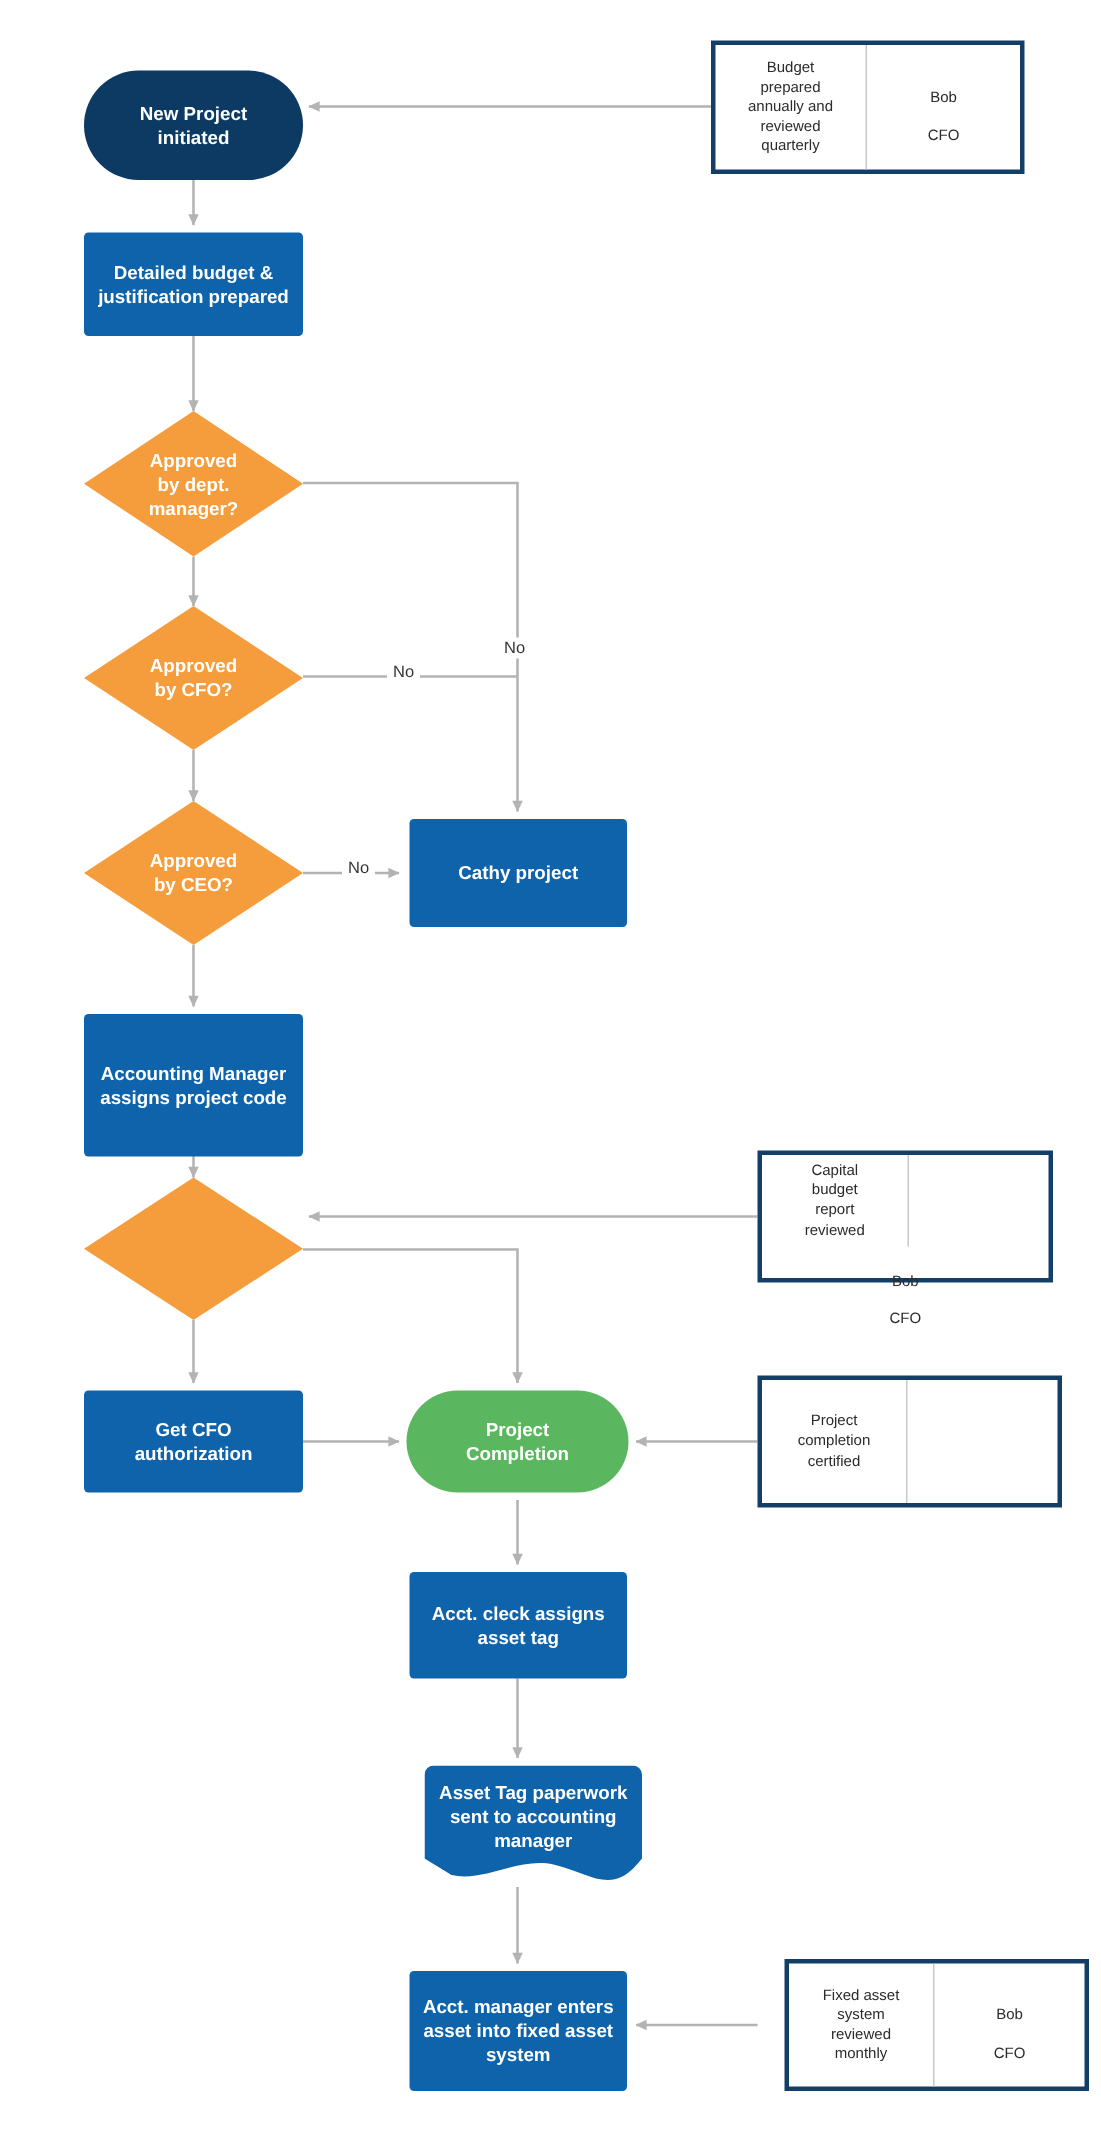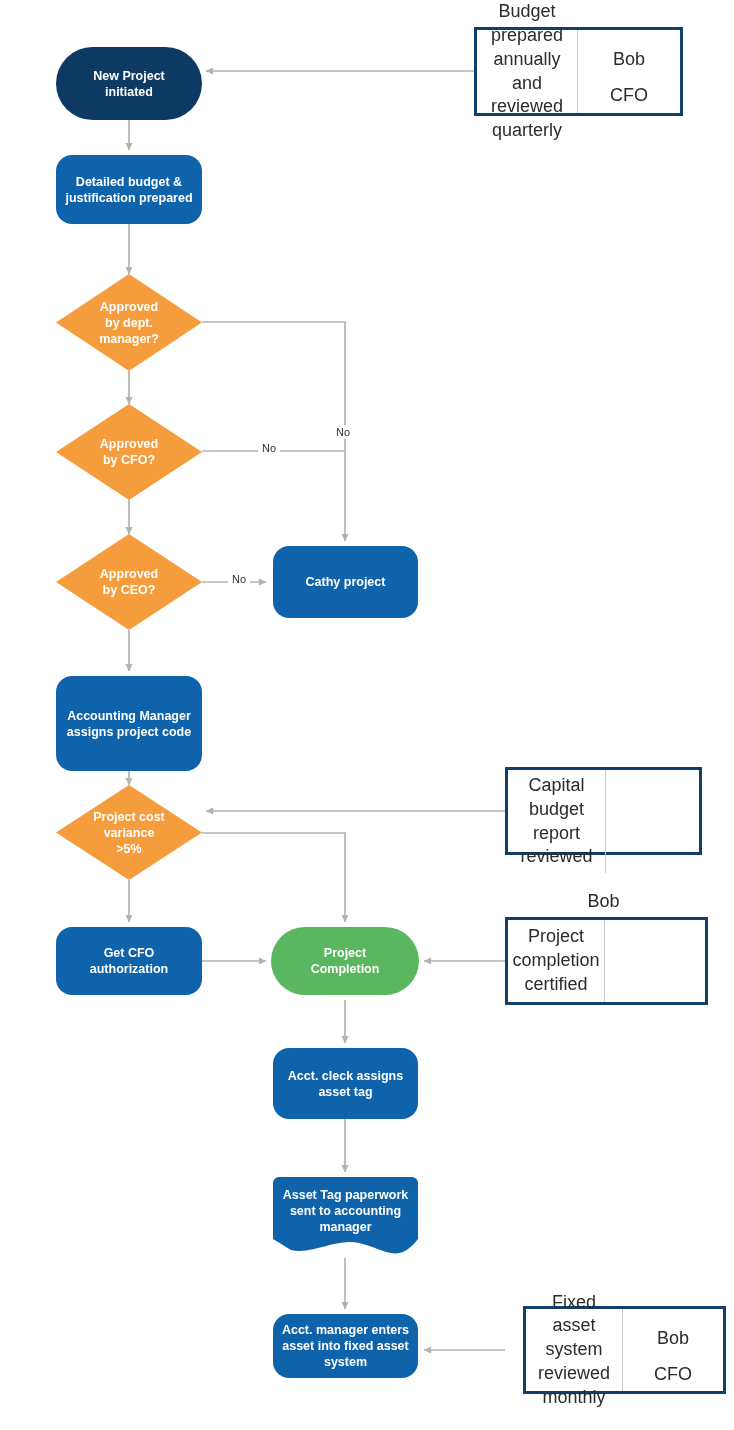--- a/index.html
+++ b/index.html
@@ -38,40 +38,41 @@
   .shape-terminator-start {
     background: #0c3a63;
     border-radius: 999px;
   }
   .shape-terminator-end {
     background: #5bb75f;
     border-radius: 46px;
   }
   .shape-process {
     background: #0f63ab;
-    border-radius: 16px;
+    border-radius: 3px;
   }
   .shape-decision {
     background: transparent;
     border-radius: 0;
   }
   .shape-decision .diamond-bg {
     position: absolute;
     left: 0; top: 0; right: 0; bottom: 0;
     background: #f59d3c;
     clip-path: polygon(50% 0%, 100% 50%, 50% 100%, 0% 50%);
     z-index: 0;
   }
   .shape-decision .diamond-label {
     position: relative;
     z-index: 1;
     padding: 0 8px;
   }
   .shape-document {
     background: transparent;
+    margin-left: 10px;
   }
   .shape-document svg.doc-shape {
     position: absolute;
     left: 0; top: 0;
     width: 100%;
     height: 100%;
     z-index: 0;
   }
   .shape-document .doc-label {
     position: relative;
@@ -93,21 +94,21 @@
     z-index: 3;
   }
   .note-desc, .note-role {
     box-sizing: border-box;
     display: flex;
     flex-direction: column;
     align-items: center;
     justify-content: center;
     text-align: center;
     color: #2b2b2b;
-    font-size: 18px;
+    font-size: 10px;
     line-height: 1.32;
     padding: 4px 6px;
   }
   .note-desc {
     flex: 0 0 auto;
     border-right: 1px solid #c8c8c8;
   }
   .note-role {
     flex: 1 1 auto;
   }
@@ -215,21 +216,20 @@
   <div class="shape shape-process" style="left:273px; top:546px; width:145px; height:72px;">
     <span class="label">Cathy project</span>
   </div>
 
   <div class="shape shape-process" style="left:56px; top:676px; width:146px; height:95px;">
     <span class="label">Accounting Manager<br>assigns project code</span>
   </div>
 
   <div class="shape shape-decision" style="left:56px; top:785px; width:146px; height:95px;">
     <span class="diamond-bg"></span>
-    <span class="diamond-label">Project cost<br>variance<br>&gt;5%</span>
   </div>
 
   <div class="shape shape-process" style="left:56px; top:927px; width:146px; height:68px;">
     <span class="label">Get CFO<br>authorization</span>
   </div>
 
   <div class="shape shape-terminator-end" style="left:271px; top:927px; width:148px; height:68px;">
     <span class="label">Project<br>Completion</span>
   </div>
 
@@ -240,21 +240,21 @@
   <div class="shape shape-document" style="left:273px; top:1177px; width:145px; height:81px;">
     <svg class="doc-shape" viewBox="0 0 145 81" preserveAspectRatio="none">
       <path d="M6,0 H139 A6,6 0 0 1 145,6 V62
                C125,88 112,72 86,66
                C62,61 40,78 18,73
                A0,0 0 0 1 0,62 V6 A6,6 0 0 1 6,0 Z" fill="#0f63ab"></path>
     </svg>
     <span class="doc-label">Asset Tag paperwork<br>sent to accounting<br>manager</span>
   </div>
 
-  <div class="shape shape-process" style="left:273px; top:1314px; width:145px; height:64px;">
+  <div class="shape shape-process" style="left:273px; top:1314px; width:145px; height:80px;">
     <span class="label">Acct. manager enters<br>asset into fixed asset<br>system</span>
   </div>
 
   <div class="note" style="left:474px; top:27px; width:209px; height:89px;">
     <div class="note-desc" style="width:101px;">Budget<br>prepared<br>annually and<br>reviewed<br>quarterly</div>
     <div class="note-role">
       <span class="role-name">Bob</span>
       <span class="role-title">CFO</span>
     </div>
   </div>

